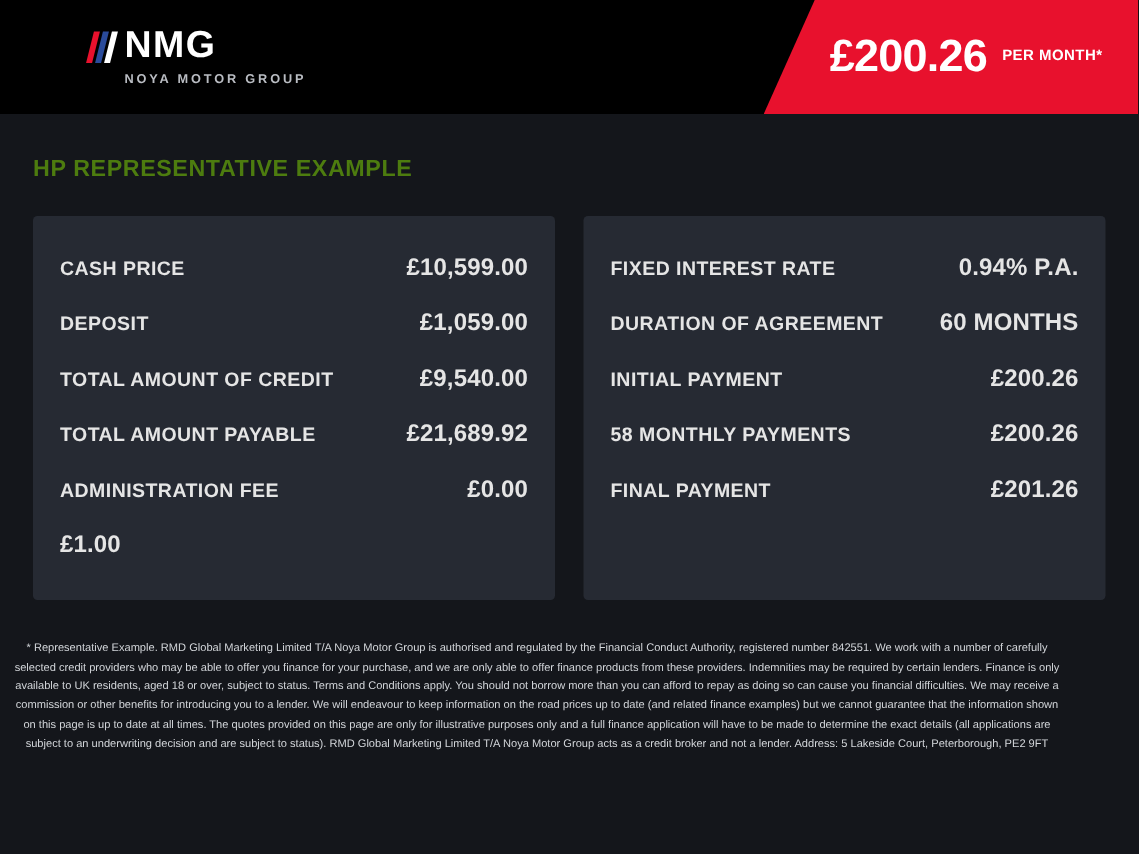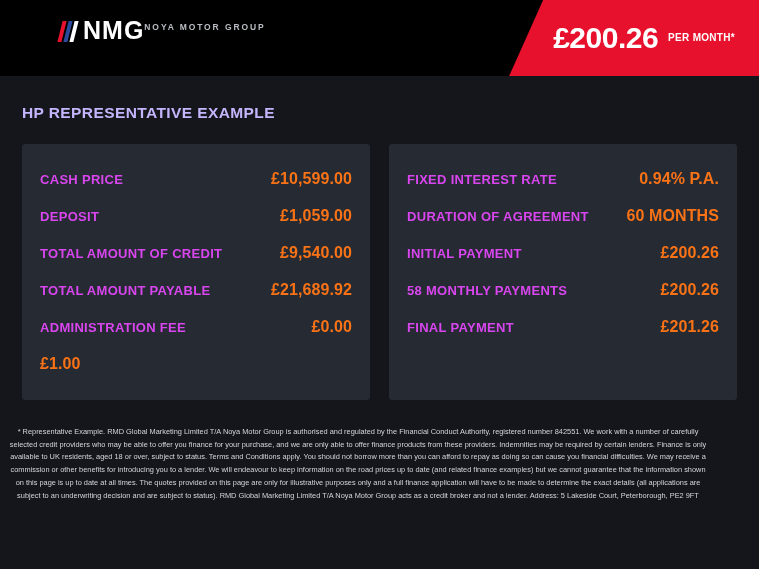--- a/index.html
+++ b/index.html
@@ -42,21 +42,21 @@
     display: block;
     width: 4px;
     height: 21px;
     background: #ffffff;
   }
   .logo-stripes i.red { background: #e8112d; height: 21px; }
   .logo-stripes i.blue { background: #2a4b9b; height: 21px; }
   .logo-stripes i.white { background: #ffffff; height: 21px; }
   .logo-text {
     display: flex;
-    flex-direction: row;
+    flex-direction: column;
     line-height: 1;
   }
   .logo-nmg {
     font-size: 25px;
     font-weight: bold;
     letter-spacing: 1px;
     color: #ffffff;
   }
   .logo-sub {
     font-size: 8.5px;
@@ -90,21 +90,21 @@
     margin-left: 10px;
     padding-bottom: 2px;
   }
 
   
   .section-title {
     margin: 28px 0 0 22px;
     font-size: 15.5px;
     font-weight: bold;
     letter-spacing: 0.4px;
-    color: #c4b5fd;
+    color: #4d7c0f;
   }
 
   
   .panels {
     display: flex;
     gap: 19px;
     margin: 22px 22px 0 22px;
   }
   .panel {
     flex: 1;
@@ -116,26 +116,26 @@
   .row {
     display: flex;
     justify-content: space-between;
     align-items: baseline;
     padding: 9.5px 0;
   }
   .row-label {
     font-size: 13px;
     font-weight: bold;
     letter-spacing: 0.3px;
-    color: #d946ef;
+    color: #e5e5e5;
   }
   .row-value {
     font-size: 16px;
     font-weight: bold;
-    color: #f97316;
+    color: #e5e5e5;
     letter-spacing: 0.1px;
   }
 
   
   .disclaimer {
     margin: 26px 22px 0 8px;
     font-size: 7.4px;
     line-height: 1.72;
     color: #d3d6da;
     text-align: center;

